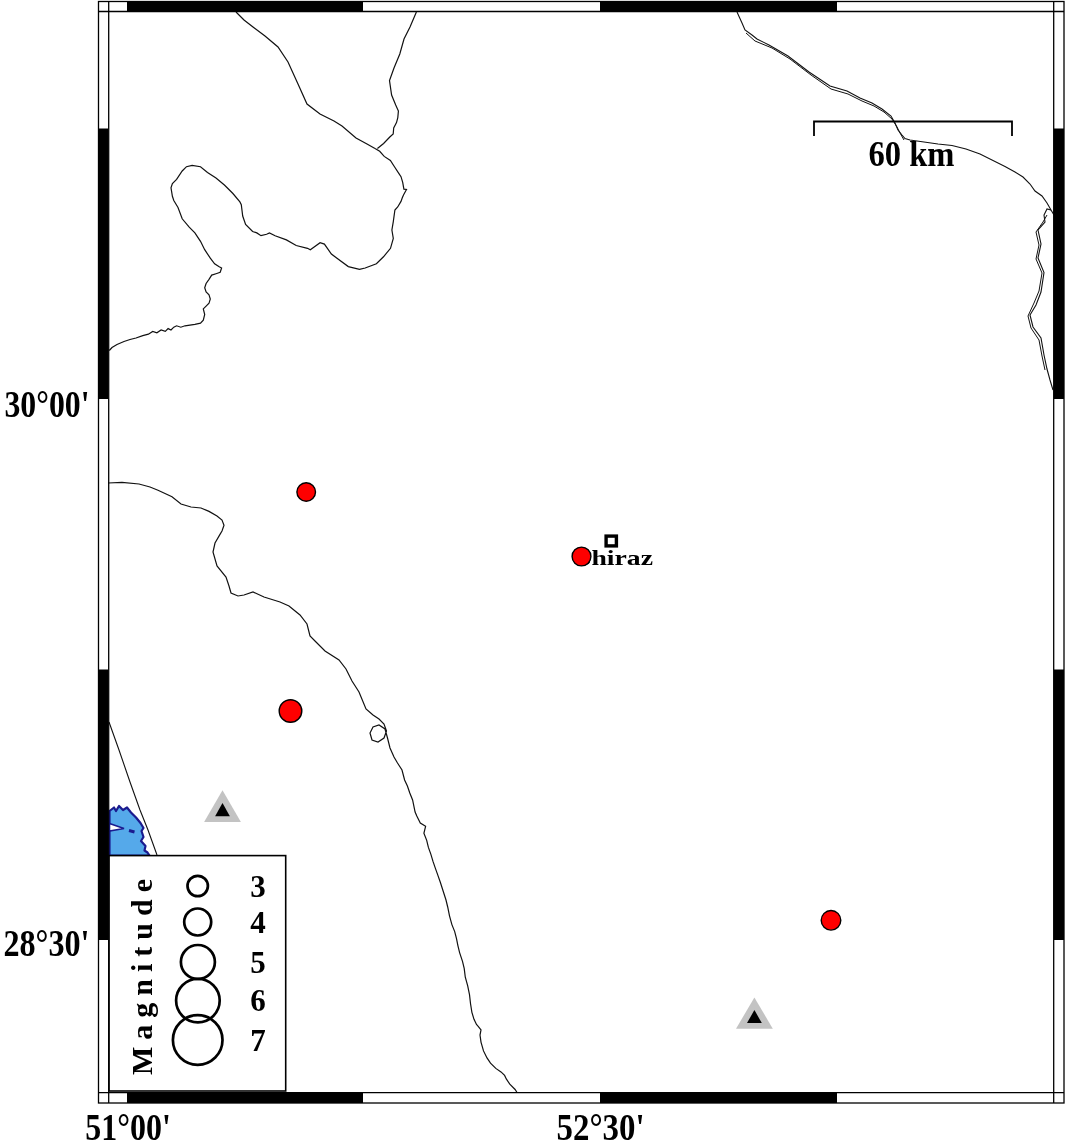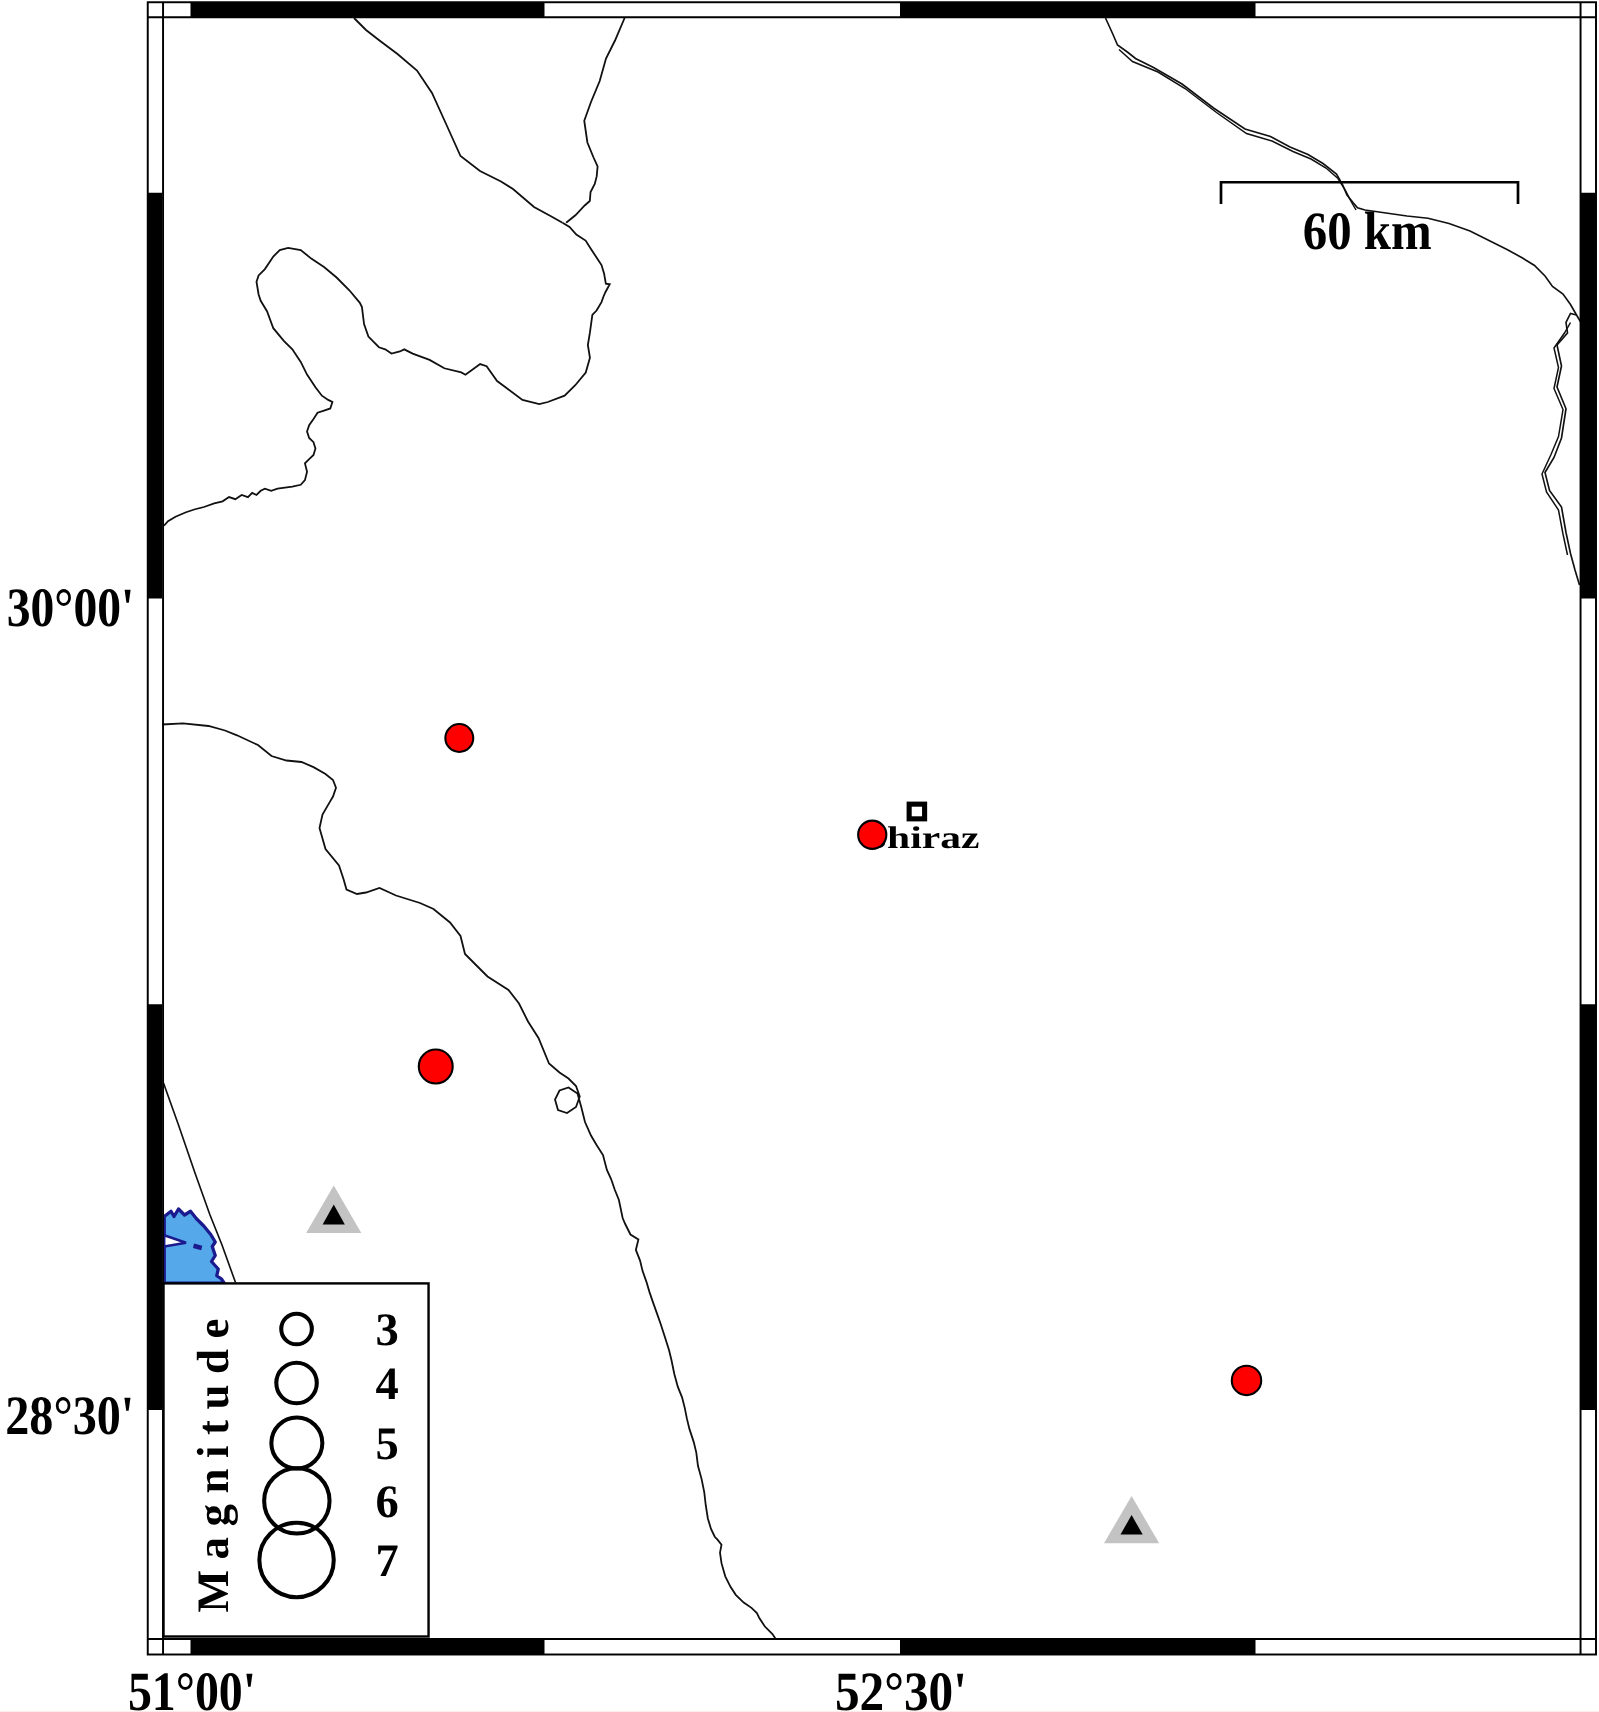--- a/index.html
+++ b/index.html
@@ -1,16 +1,16 @@
 <!DOCTYPE html>
 <html><head>
 <meta charset="utf-8">
 <style>
   html,body{margin:0;padding:0;background:#ffffff;}
-  .wrap{position:relative;width:1066px;height:1141px;overflow:hidden;background:#fca5a5;
+  .wrap{position:relative;width:1066px;height:1141px;overflow:hidden;background:#a21caf;
         font-family:"Liberation Serif", serif;}
   svg{position:absolute;left:0;top:0;}
   text{font-family:"Liberation Serif", serif;font-weight:bold;fill:#000;}
 </style>
 </head>
 <body>
 
 <div class="wrap">
 <svg width="1066" height="1141" viewBox="0 0 1066 1141">
 

